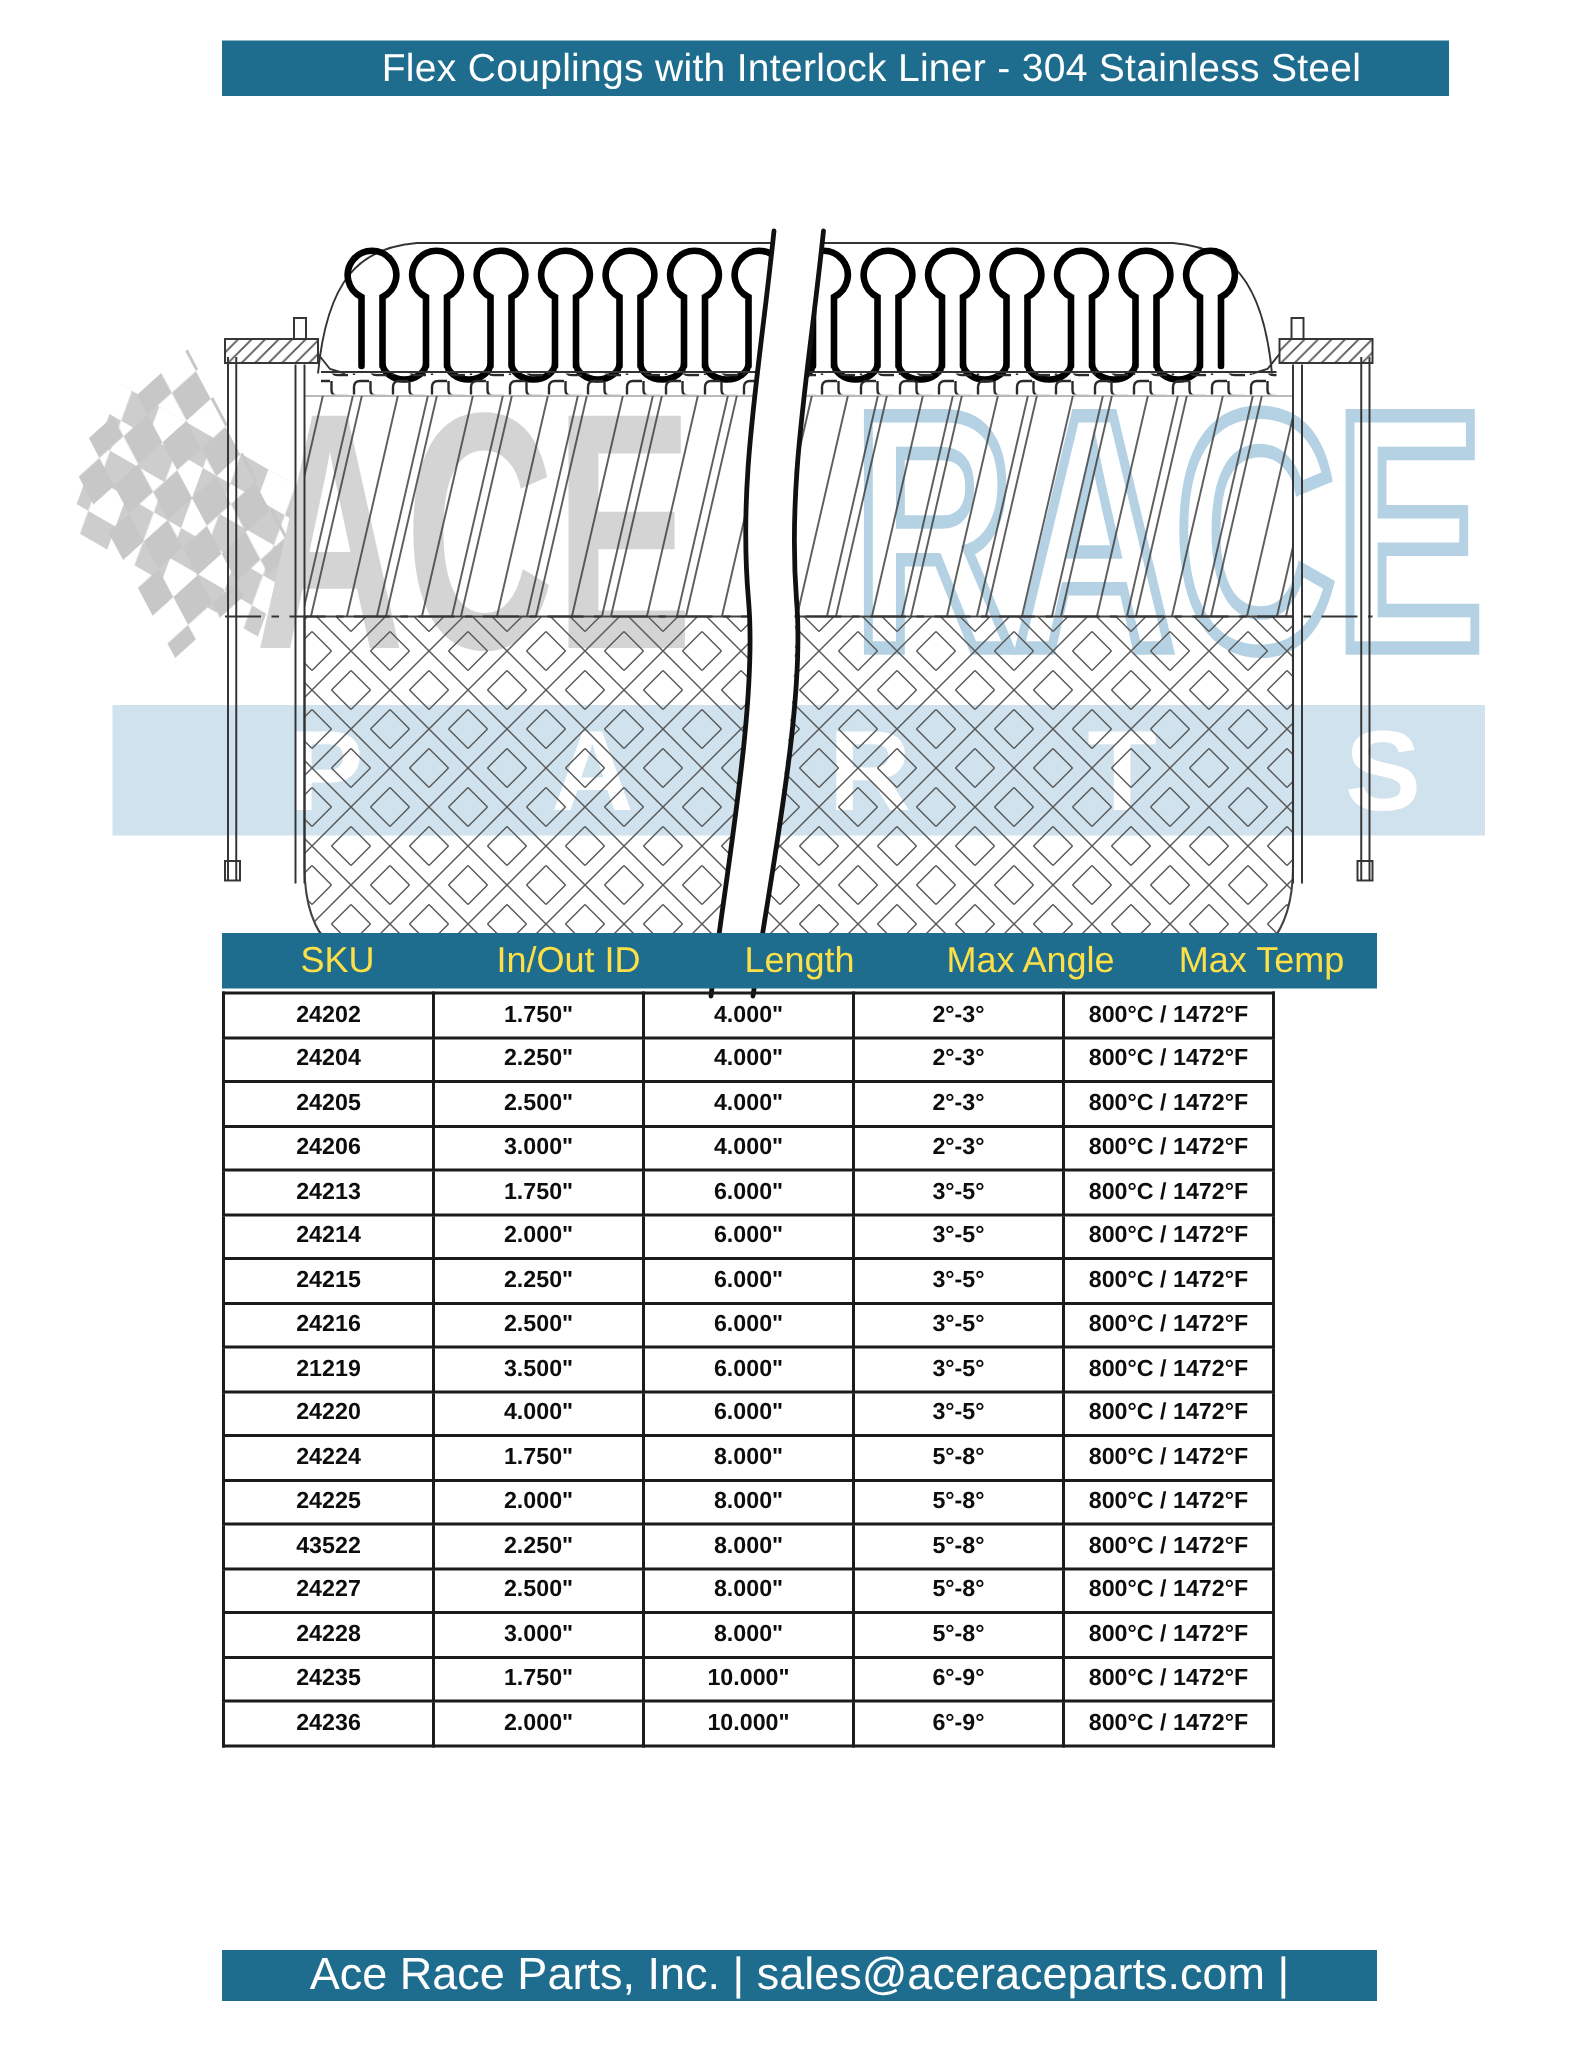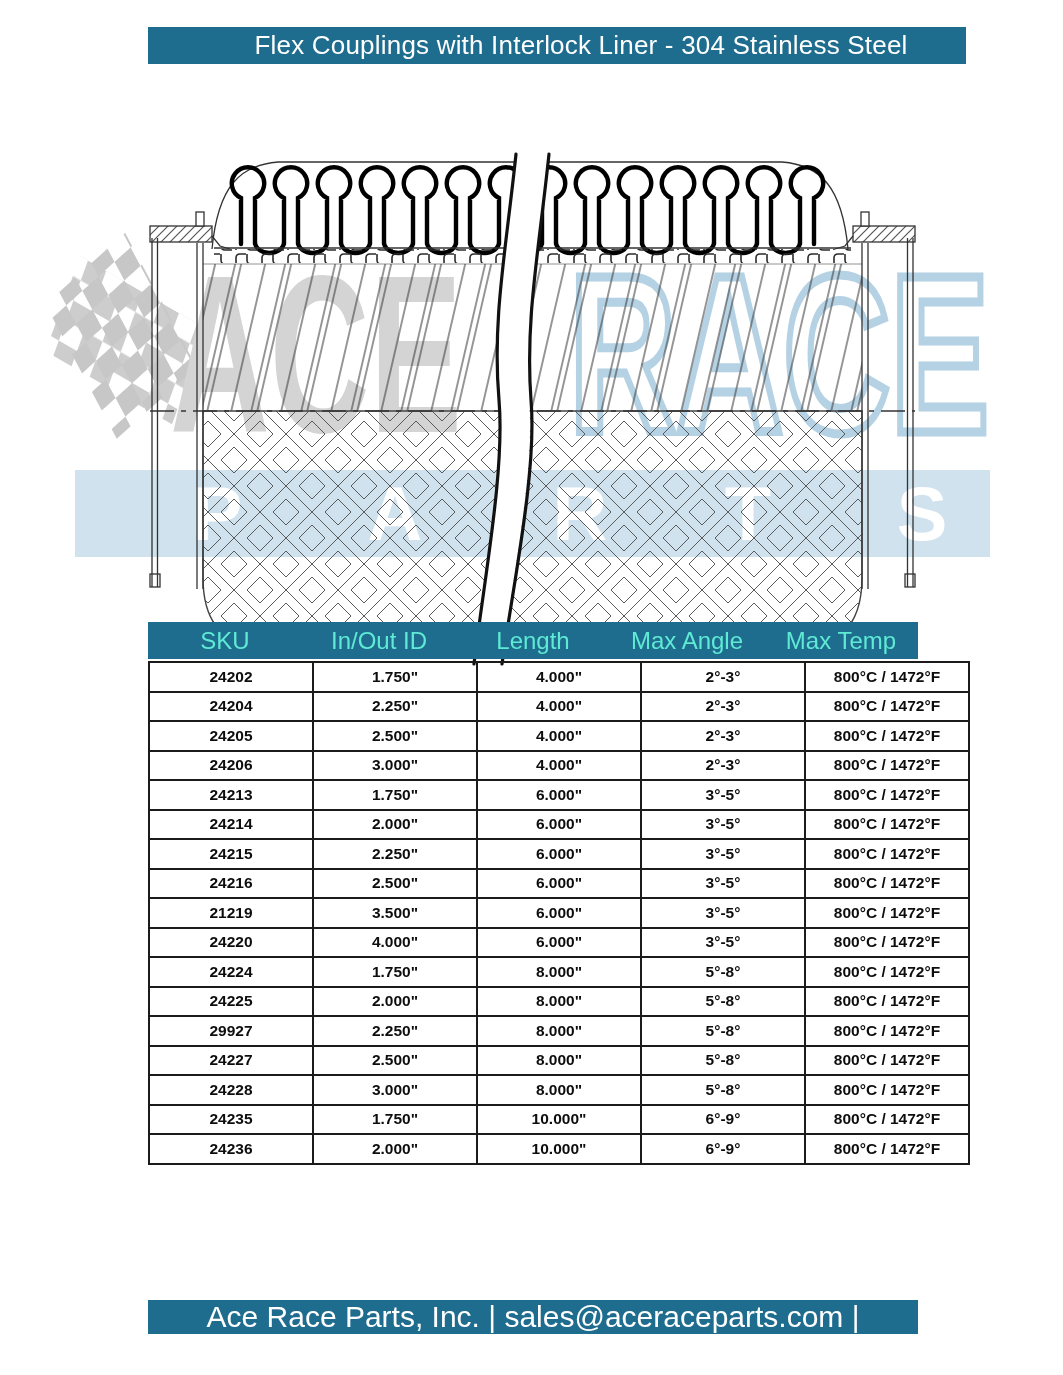--- a/index.html
+++ b/index.html
@@ -4,23 +4,23 @@
 <style>
   html,body{margin:0;padding:0;background:#ffffff;}
   .page{position:relative;width:1063px;height:1375px;background:#ffffff;overflow:hidden;
         font-family:"Liberation Sans","DejaVu Sans",sans-serif;}
   .banner{position:absolute;left:148px;width:770px;background:#1f6d8e;color:#ffffff;
           text-align:center;}
   .banner.top{top:27px;height:37px;line-height:37px;font-size:26px;font-weight:500;letter-spacing:.2px;padding-left:48px;}
   .banner.bottom{top:1300px;height:34px;line-height:34px;font-size:30px;font-weight:500;}
   .diagram-wrap{position:absolute;left:0;top:70px;width:1063px;height:620px;}
   .thead-band{position:absolute;left:148px;top:622px;width:770px;height:37px;background:#1f6d8e;
-              display:flex;color:#5eead4;}
+              display:flex;color:#fde047;}
   .thead-band .col{width:20%;text-align:center;line-height:37px;font-size:24px;font-weight:500;}
-  table.spec{position:absolute;left:148px;top:661px;width:822px;border-collapse:collapse;
+  table.spec{position:absolute;left:148px;top:661px;width:702px;border-collapse:collapse;
              table-layout:fixed;}
   table.spec td{width:20%;height:27.5px;border:2px solid #1b1b1b;text-align:center;
                 vertical-align:middle;font-size:15.5px;font-weight:700;color:#0d0d0d;padding:0;
                 font-family:"Liberation Sans","DejaVu Sans",sans-serif;}
 </style>
 </head>
 <body>
 
 <div class="page">
 
@@ -199,21 +199,21 @@
           <td>800°C / 1472°F</td>
         </tr>
         <tr>
           <td>24225</td>
           <td>2.000"</td>
           <td>8.000"</td>
           <td>5°-8°</td>
           <td>800°C / 1472°F</td>
         </tr>
         <tr>
-          <td>29927</td>
+          <td>43522</td>
           <td>2.250"</td>
           <td>8.000"</td>
           <td>5°-8°</td>
           <td>800°C / 1472°F</td>
         </tr>
         <tr>
           <td>24227</td>
           <td>2.500"</td>
           <td>8.000"</td>
           <td>5°-8°</td>

